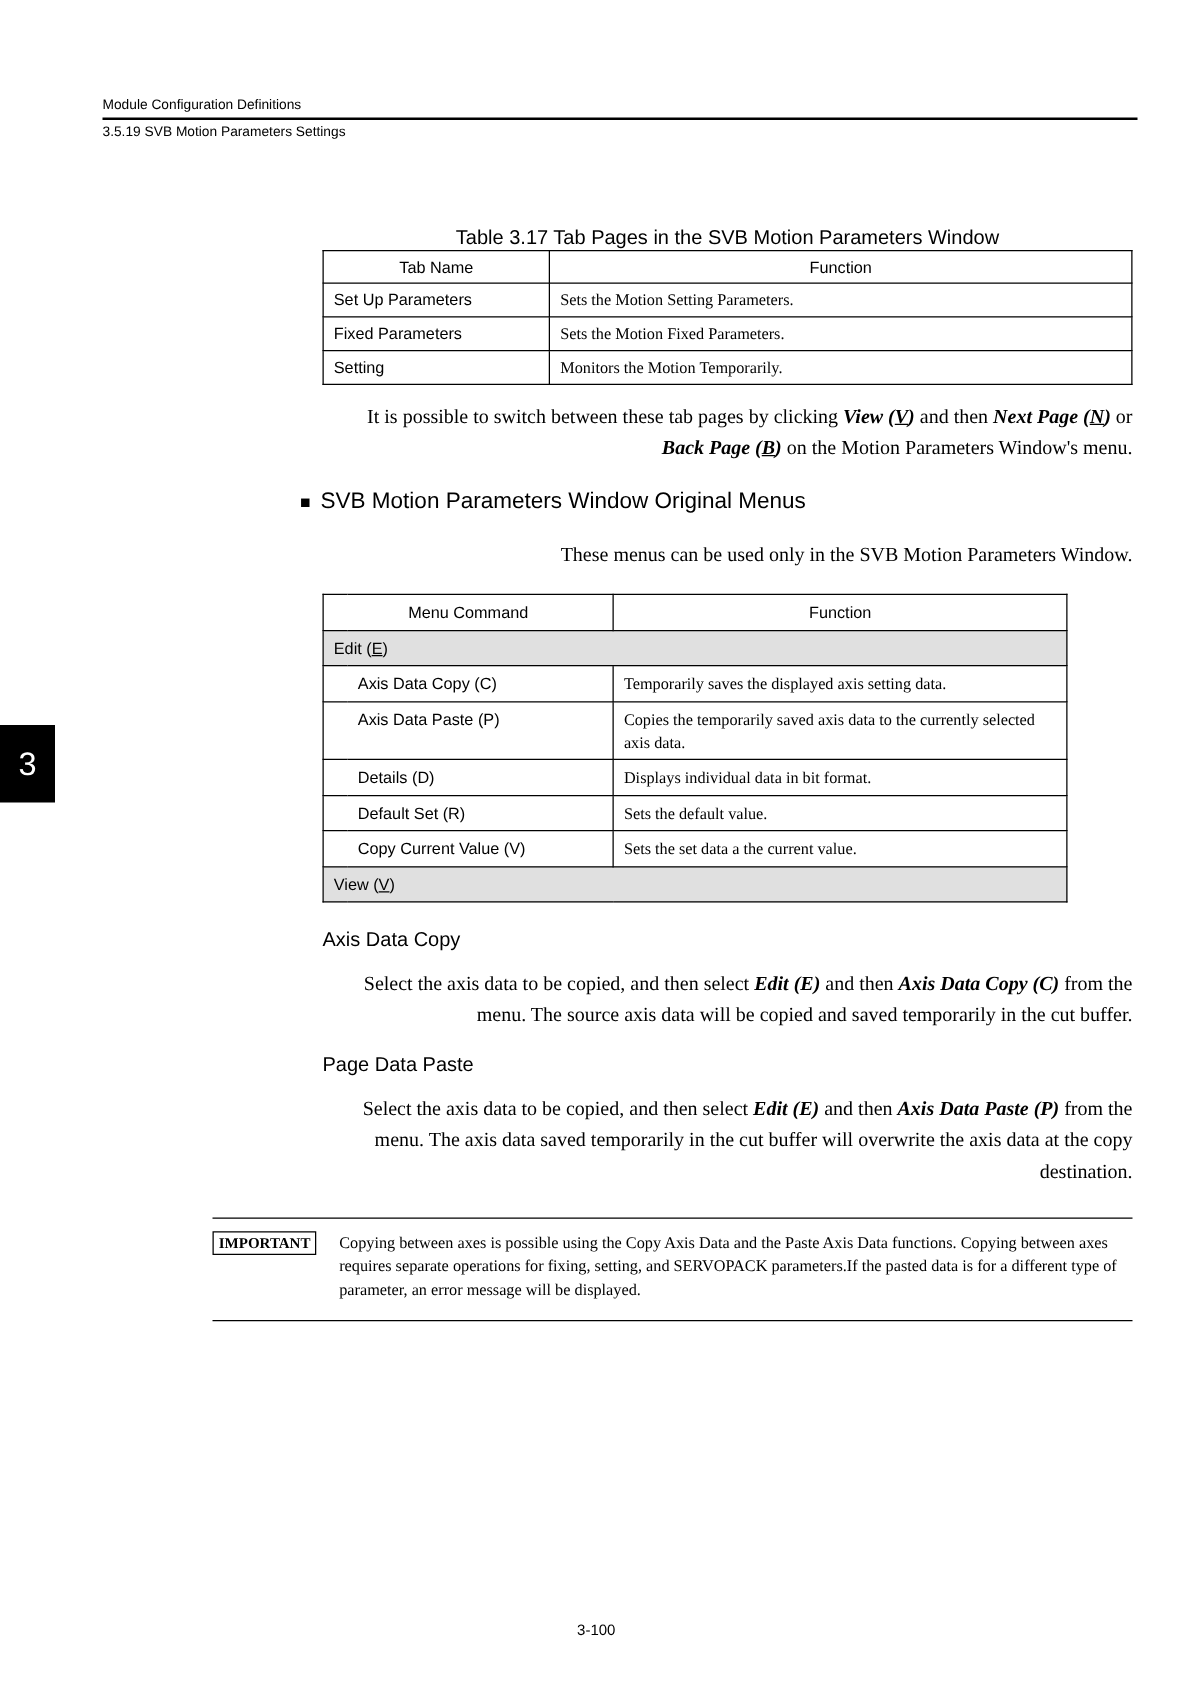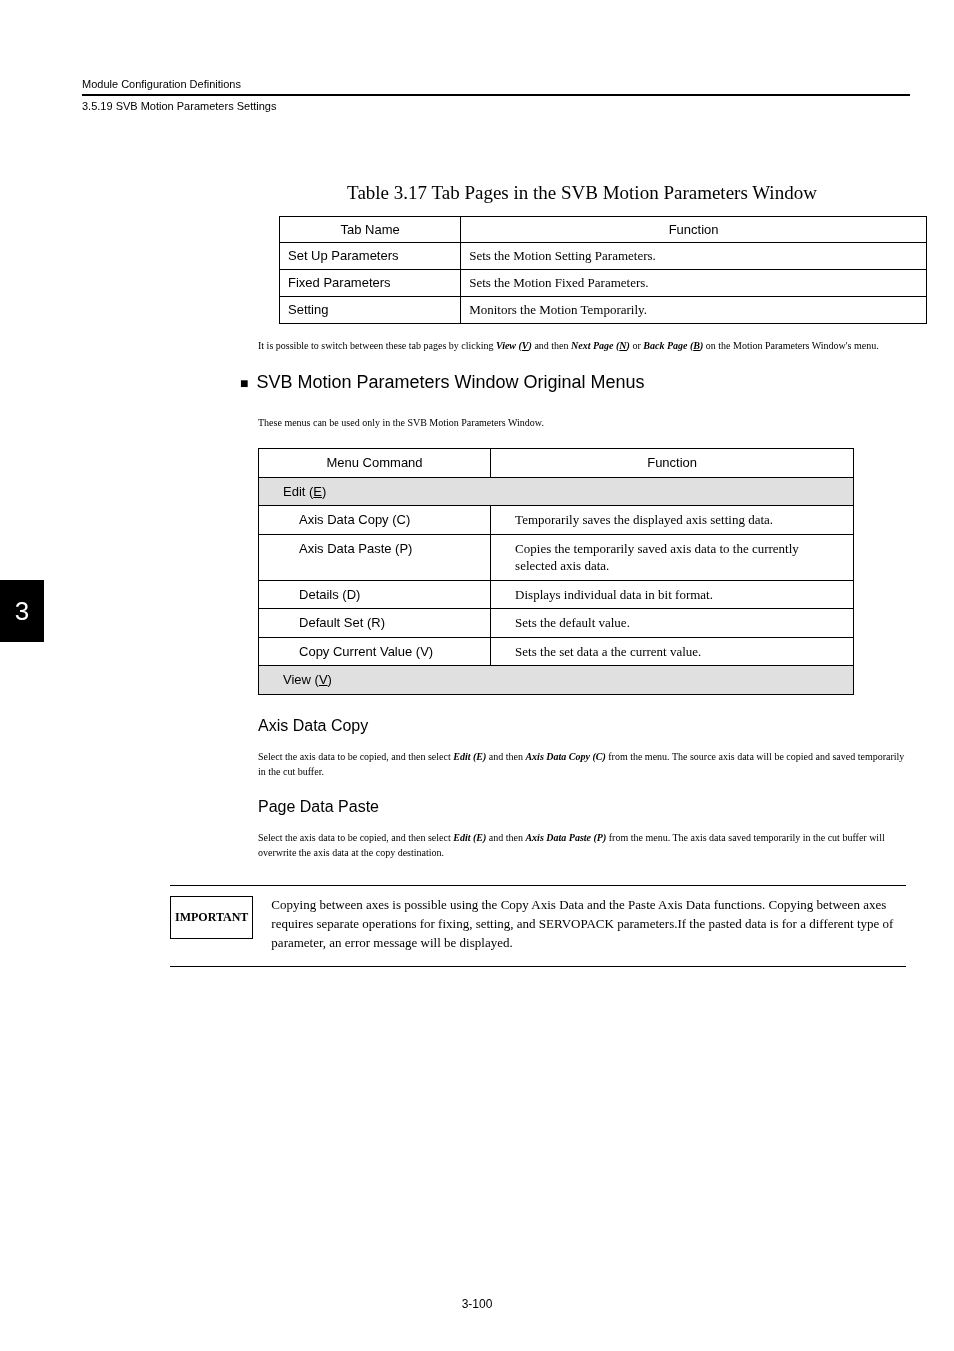--- a/index.html
+++ b/index.html
@@ -46,50 +46,50 @@
     align-items: center;
     justify-content: center;
   }
   .content {
     position: absolute;
     top: 182px;
     left: 258px;
     right: 48px;
   }
   .table-caption {
-    font-family: Liberation Serif, serif;
-    font-size: 19px;
-    text-align: center;
-    margin-bottom: 12px;
+    font-family: Liberation Sans, sans-serif;
+    font-size: 16px;
+    text-align: center;
+    margin-bottom: 0;
   }
   table.doc-table {
     border-collapse: collapse;
     width: 100%;
     margin-bottom: 14px;
-    margin-left: 21px;
   }
   table.doc-table th, table.doc-table td {
     border: 1px solid #000;
     padding: 5px 8px;
     font-size: 13px;
     text-align: left;
     vertical-align: top;
   }
   table.doc-table th {
     font-family: Arial, Helvetica, sans-serif;
     font-weight: normal;
     text-align: center;
   }
   table.doc-table td.label-cell {
     font-family: Arial, Helvetica, sans-serif;
   }
   .para {
-    font-size: 10px;
+    font-size: 16px;
     line-height: 1.55;
     margin-bottom: 18px;
+    text-align: right;
   }
   .h2-row {
     display: flex;
     align-items: baseline;
     gap: 8px;
     margin-top: 16px;
     margin-bottom: 22px;
     margin-left: -18px;
   }
   .h2-mark {
@@ -100,21 +100,21 @@
     font-size: 18px;
     font-weight: normal;
   }
   table.menu-table {
     border-collapse: collapse;
     width: 92%;
     margin-bottom: 22px;
   }
   table.menu-table th, table.menu-table td {
     border: 1px solid #000;
-    padding: 5px 24px;
+    padding: 5px 8px;
     font-size: 13px;
     text-align: left;
     vertical-align: top;
     line-height: 1.35;
   }
   table.menu-table th {
     font-family: Arial, Helvetica, sans-serif;
     font-weight: normal;
     text-align: center;
   }
@@ -142,21 +142,21 @@
     margin-left: -88px;
     border-top: 1px solid #000;
     border-bottom: 1px solid #000;
     padding: 10px 0 14px 0;
     display: flex;
     gap: 18px;
     align-items: flex-start;
   }
   .important-label {
     border: 1px solid #000;
-    padding: 13px 4px;
+    padding: 1px 4px;
     font-family: "Times New Roman", Times, serif;
     font-weight: bold;
     font-size: 12px;
     white-space: nowrap;
     flex-shrink: 0;
   }
   .important-text {
     font-size: 13px;
     line-height: 1.45;
   }

